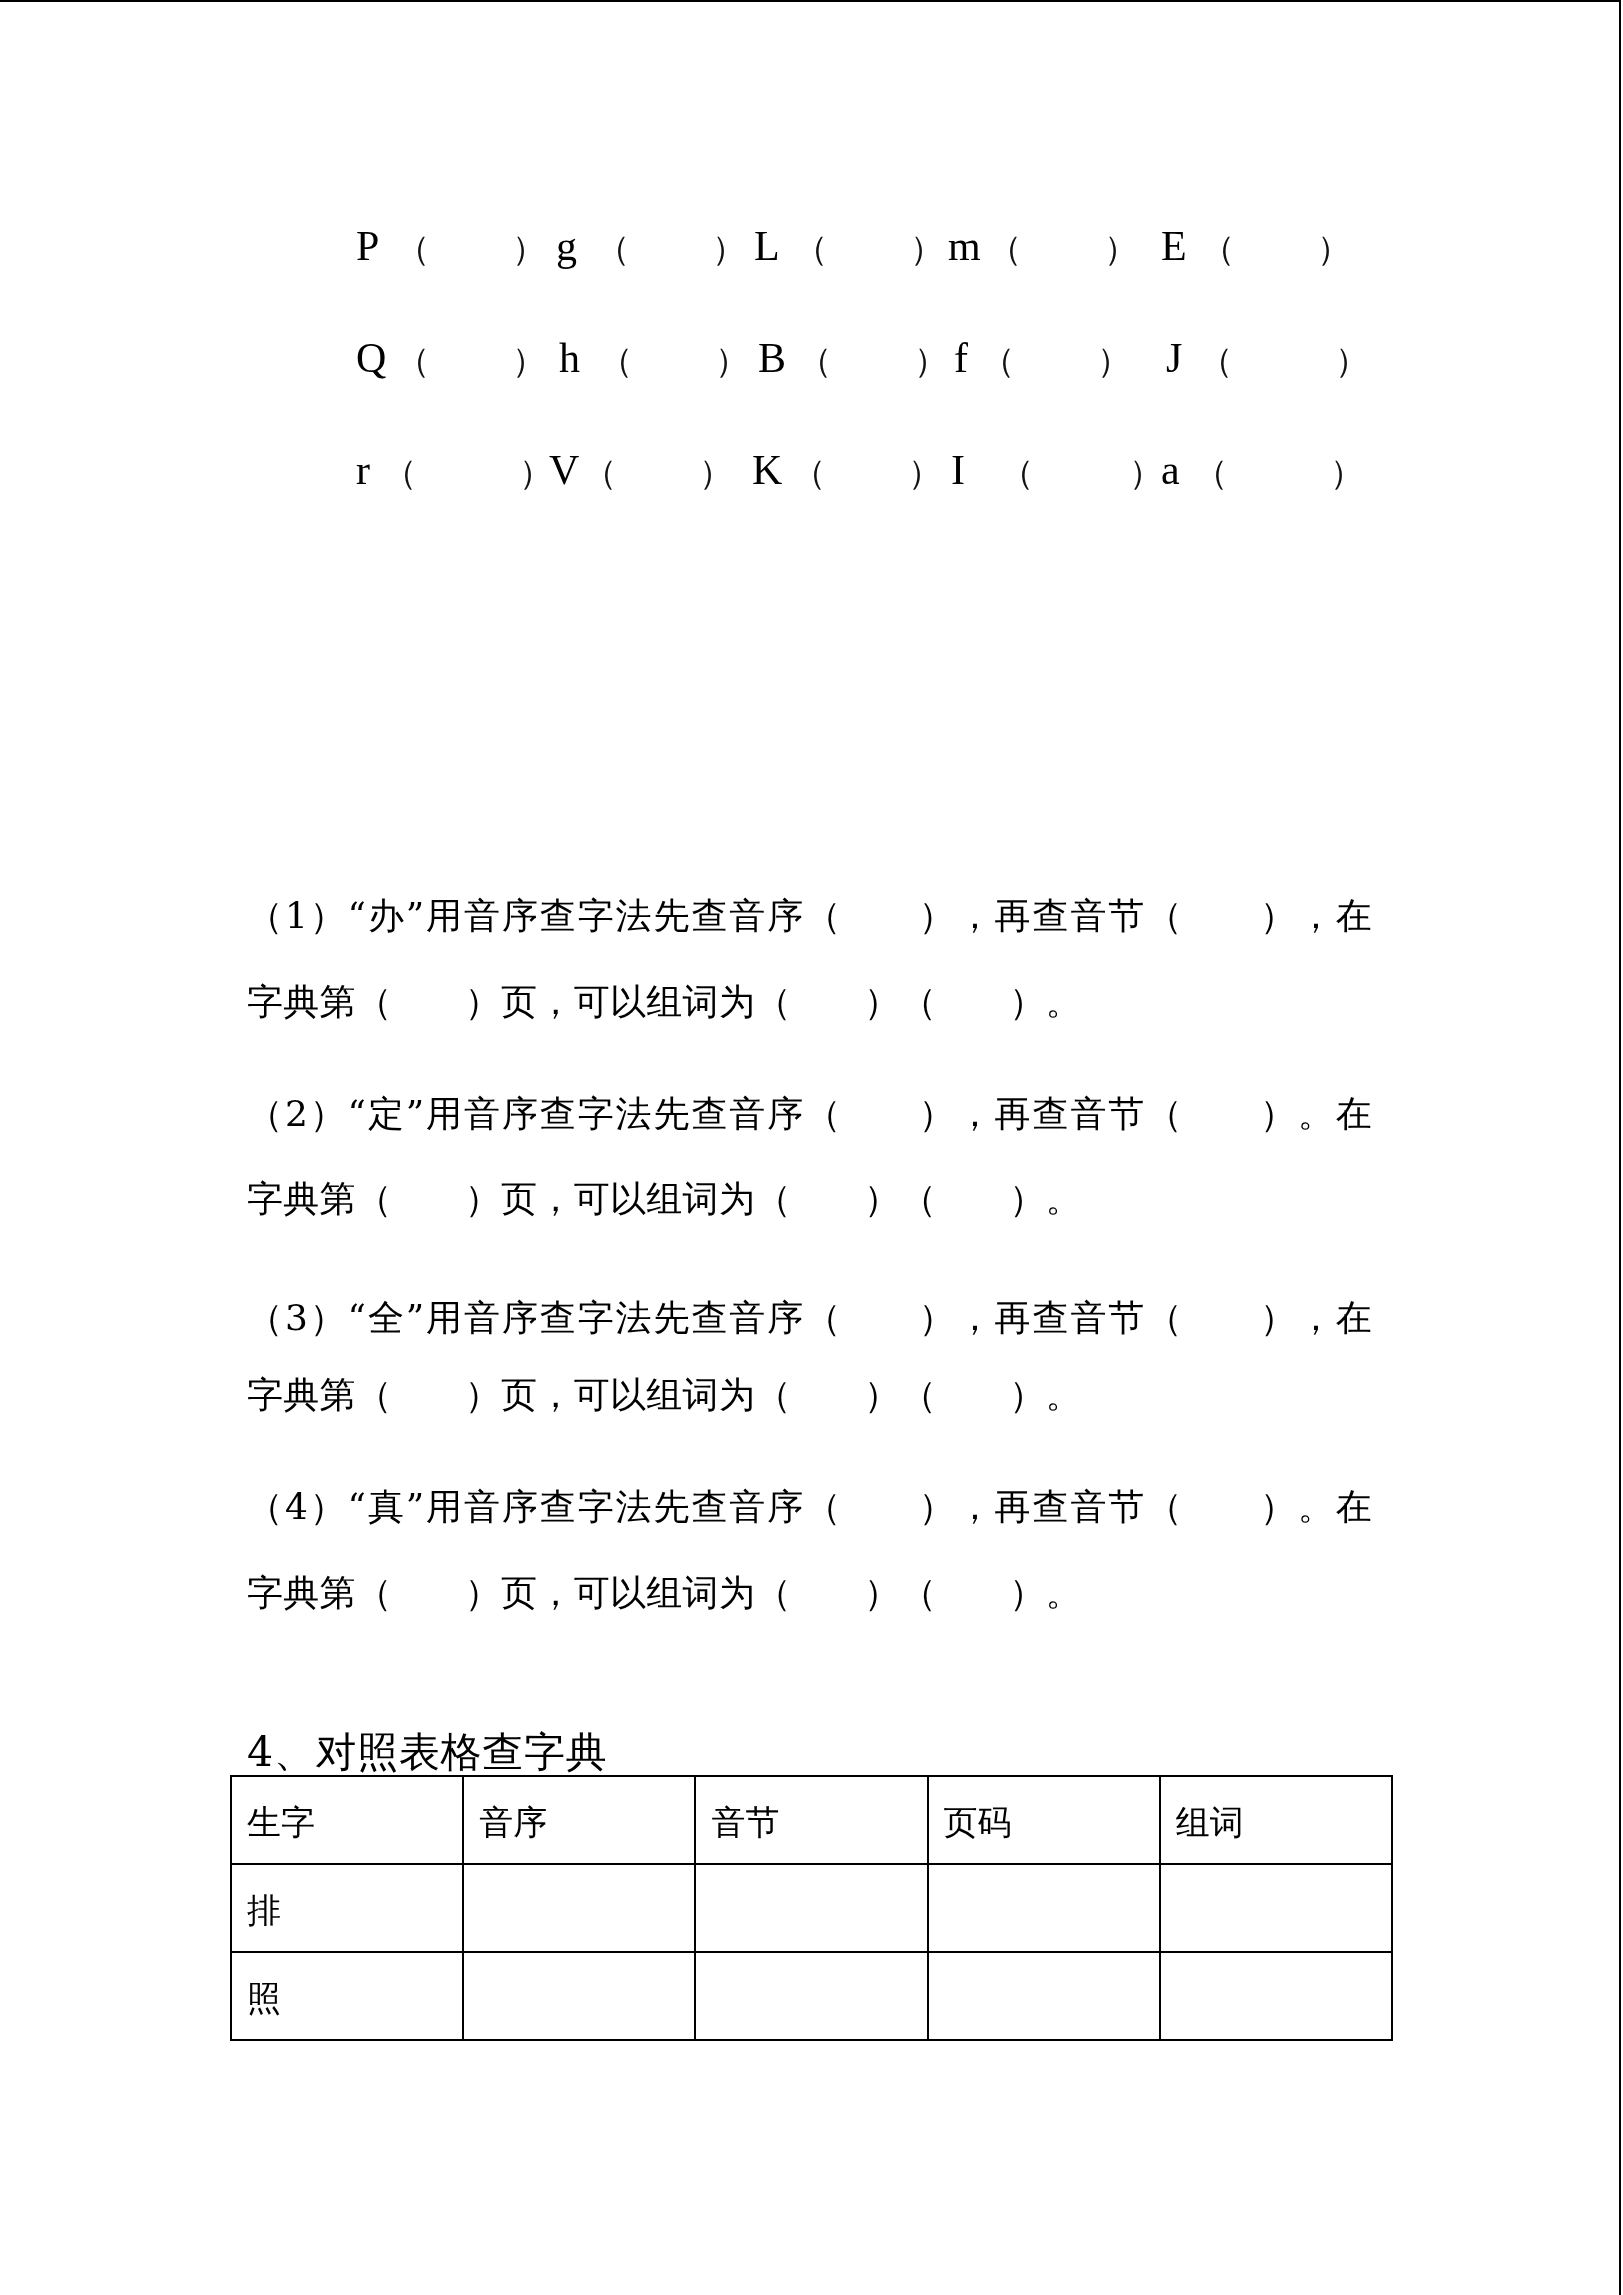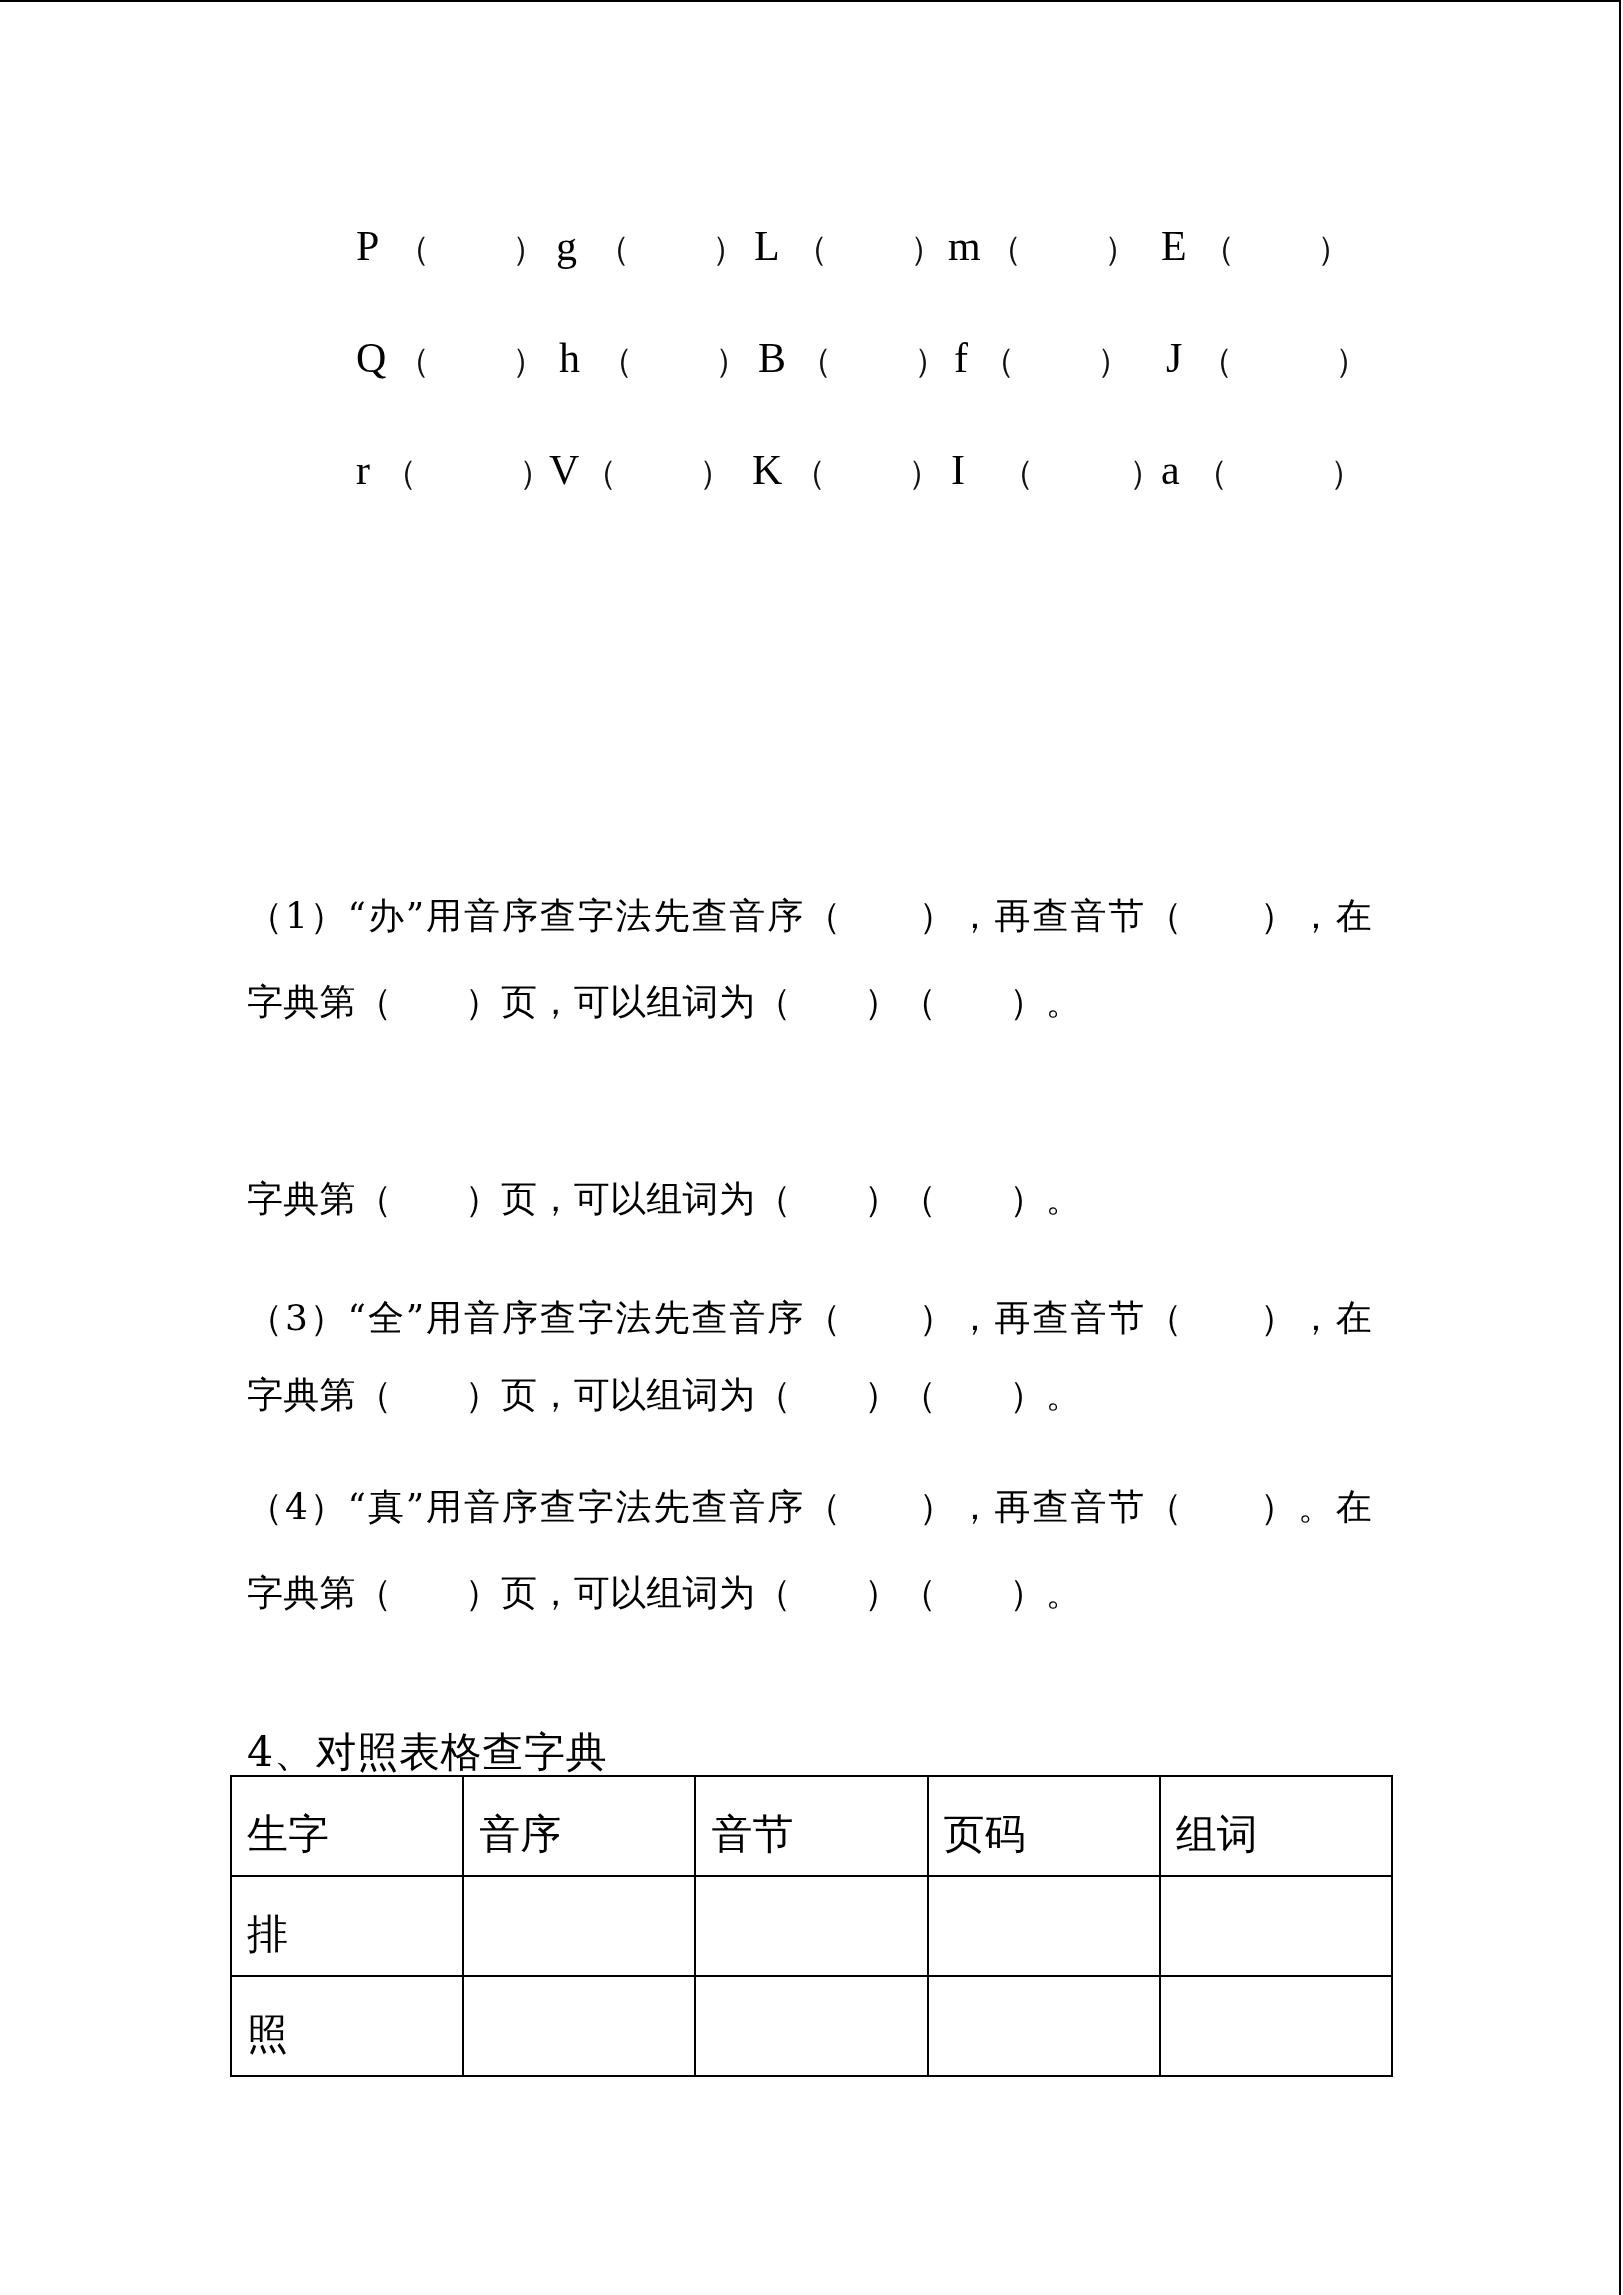--- a/index.html
+++ b/index.html
@@ -26,22 +26,22 @@
     position: absolute; left: 247px; width: 1125px; font-family: "DejaVu Serif", "Liberation Serif", serif;
     font-size: 36px; line-height: 55px; white-space: nowrap; letter-spacing: 0.3px;
   }
   .qline.first { text-align: justify; text-align-last: justify; }
 
   .lookup-table {
     position: absolute; left: 230px; top: 1773px; width: 1163px; border-collapse: collapse;
     table-layout: fixed;
   }
   .lookup-table td {
-    border: 2px solid #000; height: 82px; padding: 16px 0 0 15px; vertical-align: middle;
-    font-family: "DejaVu Serif", "Liberation Serif", serif; font-size: 41px; line-height: 1;
+    border: 2px solid #000; height: 82px; padding: 4px 0 0 15px; vertical-align: middle;
+    font-family: "DejaVu Serif", "Liberation Serif", serif; font-size: 34px; line-height: 1;
   }
 </style>
 </head>
 <body>
 
 <div class="page">
 
   <div class="letter-item" style="left:356px; top:217px;">
     <span class="ltr">P</span>
     <span class="paren">（</span>
@@ -132,20 +132,21 @@
     <span class="ltr" style="min-width:33px;">a</span>
     <span class="paren">（</span>
     <span class="blank" style="width:102px;"></span>
     <span class="paren">）</span>
   </div>
 
 
   <div class="qline first" style="top:886px;">（1）“办”用音序查字法先查音序（　　），再查音节（　　），在</div>
   <div class="qline" style="top:972px;">字典第（　　）页，可以组词为（　　）（　　）。</div>
 
+  <div class="qline first" style="top:1084px;">（2）“定”用音序查字法先查音序（　　），再查音节（　　）。在</div>
   <div class="qline" style="top:1169px;">字典第（　　）页，可以组词为（　　）（　　）。</div>
 
   <div class="qline first" style="top:1288px;">（3）“全”用音序查字法先查音序（　　），再查音节（　　），在</div>
   <div class="qline" style="top:1365px;">字典第（　　）页，可以组词为（　　）（　　）。</div>
 
   <div class="qline first" style="top:1477px;">（4）“真”用音序查字法先查音序（　　），再查音节（　　）。在</div>
   <div class="qline" style="top:1563px;">字典第（　　）页，可以组词为（　　）（　　）。</div>
 
   <div class="heading" style="top:1723px;">4、对照表格查字典</div>
 

